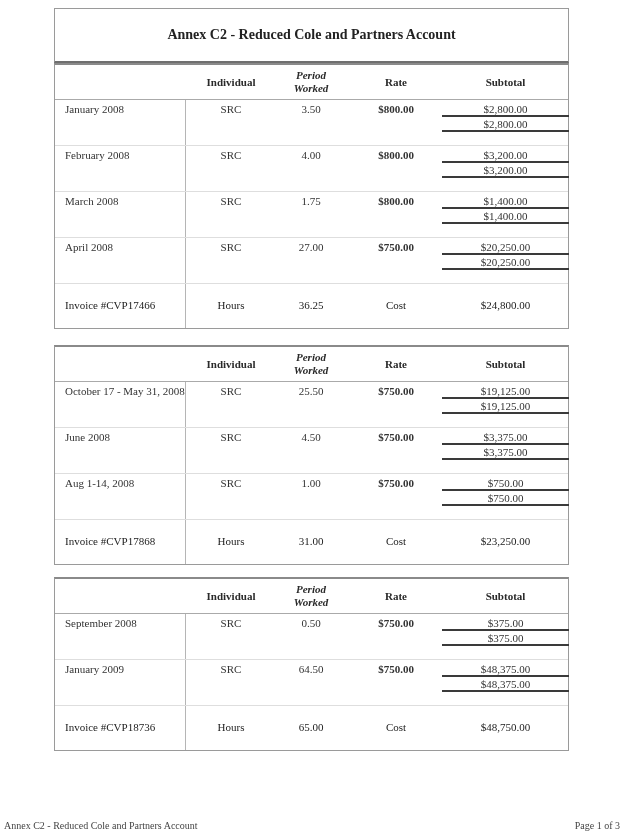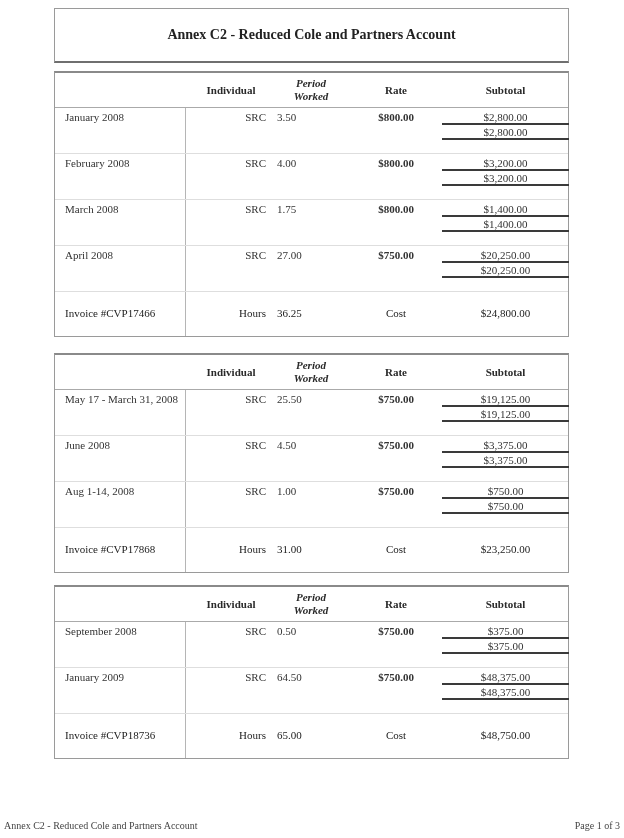--- a/index.html
+++ b/index.html
@@ -8,31 +8,31 @@
     font-family: "Liberation Serif", "DejaVu Serif", serif; color: #2b2b2b;
   }
   .title-box {
     position: absolute; left: 54px; top: 8px; width: 515px; height: 55px;
     border: 1px solid #9a9a9a; border-bottom: 2px solid #6f6f6f; box-sizing: border-box;
     display: flex; align-items: center; justify-content: center;
   }
   .title-box h1 { margin: 0; font-size: 14px; font-weight: bold; color: #222; }
   .tbl {
     position: absolute; left: 54px; width: 515px;
-    border: 1px solid #9a9a9a; border-top: 2px solid #8a8a8a; box-sizing: border-box; margin-top: 8px;
+    border: 1px solid #9a9a9a; border-top: 2px solid #8a8a8a; box-sizing: border-box;
   }
   .hdr-row { position: relative; height: 34px; border-bottom: 1px solid #aaaaaa; }
   .row { position: relative; height: 45px; border-bottom: 1px solid #dedede; }
   .row.total { height: 44px; border-bottom: none; }
   .vdiv { position: absolute; top: 0; bottom: 0; left: 130px; width: 1px; background: #b5b5b5; }
   .cell { position: absolute; font-size: 11px; color: #333; white-space: nowrap; }
   .hdr-row .cell { font-weight: bold; text-align: center; line-height: 13px; color: #2a2a2a; }
   .c-period { left: 10px; }
-  .c-ind { left: 141px; width: 70px; text-align: right; }
-  .c-hrs { left: 222px; width: 68px; text-align: left; }
+  .c-ind { left: 141px; width: 70px; text-align: center; }
+  .c-hrs { left: 222px; width: 68px; text-align: center; }
   .c-rate { left: 306px; width: 70px; text-align: center; font-weight: bold; }
   .c-sub { left: 387px; width: 127px; text-align: center; }
   .row .cell { top: 3px; }
   .hdr-row .c-ind, .hdr-row .c-rate, .hdr-row .c-sub { top: 11px; }
   .hdr-row .c-hrs { top: 4px; font-style: italic; }
   .sub2 { position: absolute; left: 387px; width: 127px; top: 18px; text-align: center; font-size: 11px; color: #333; }
   .uline { position: absolute; left: 387px; width: 127px; height: 2px; background: #3a3a3a; }
   .u1 { top: 15px; } .u2 { top: 30px; }
   .row.total .cell { top: 15px; font-weight: normal; color: #222; }
   .footer { position: absolute; top: 820px; font-size: 10px; color: #444; }
@@ -109,21 +109,21 @@
     </div>
     <div class="tbl" style="top: 345px;">
       <div class="hdr-row">
         <span class="cell c-ind">Individual</span>
         <span class="cell c-hrs"><span>Period</span><br><span>Worked</span></span>
         <span class="cell c-rate">Rate</span>
         <span class="cell c-sub">Subtotal</span>
       </div>
       <div class="row">
         <div class="vdiv"></div>
-        <span class="cell c-period">May 17 - March 31, 2008</span>
+        <span class="cell c-period">October 17 - May 31, 2008</span>
         <span class="cell c-ind">SRC</span>
         <span class="cell c-hrs">25.50</span>
         <span class="cell c-rate">$750.00</span>
         <span class="cell c-sub">$19,125.00</span>
         <div class="uline u1"></div>
         <span class="sub2">$19,125.00</span>
         <div class="uline u2"></div>
       </div>
       <div class="row">
         <div class="vdiv"></div>

